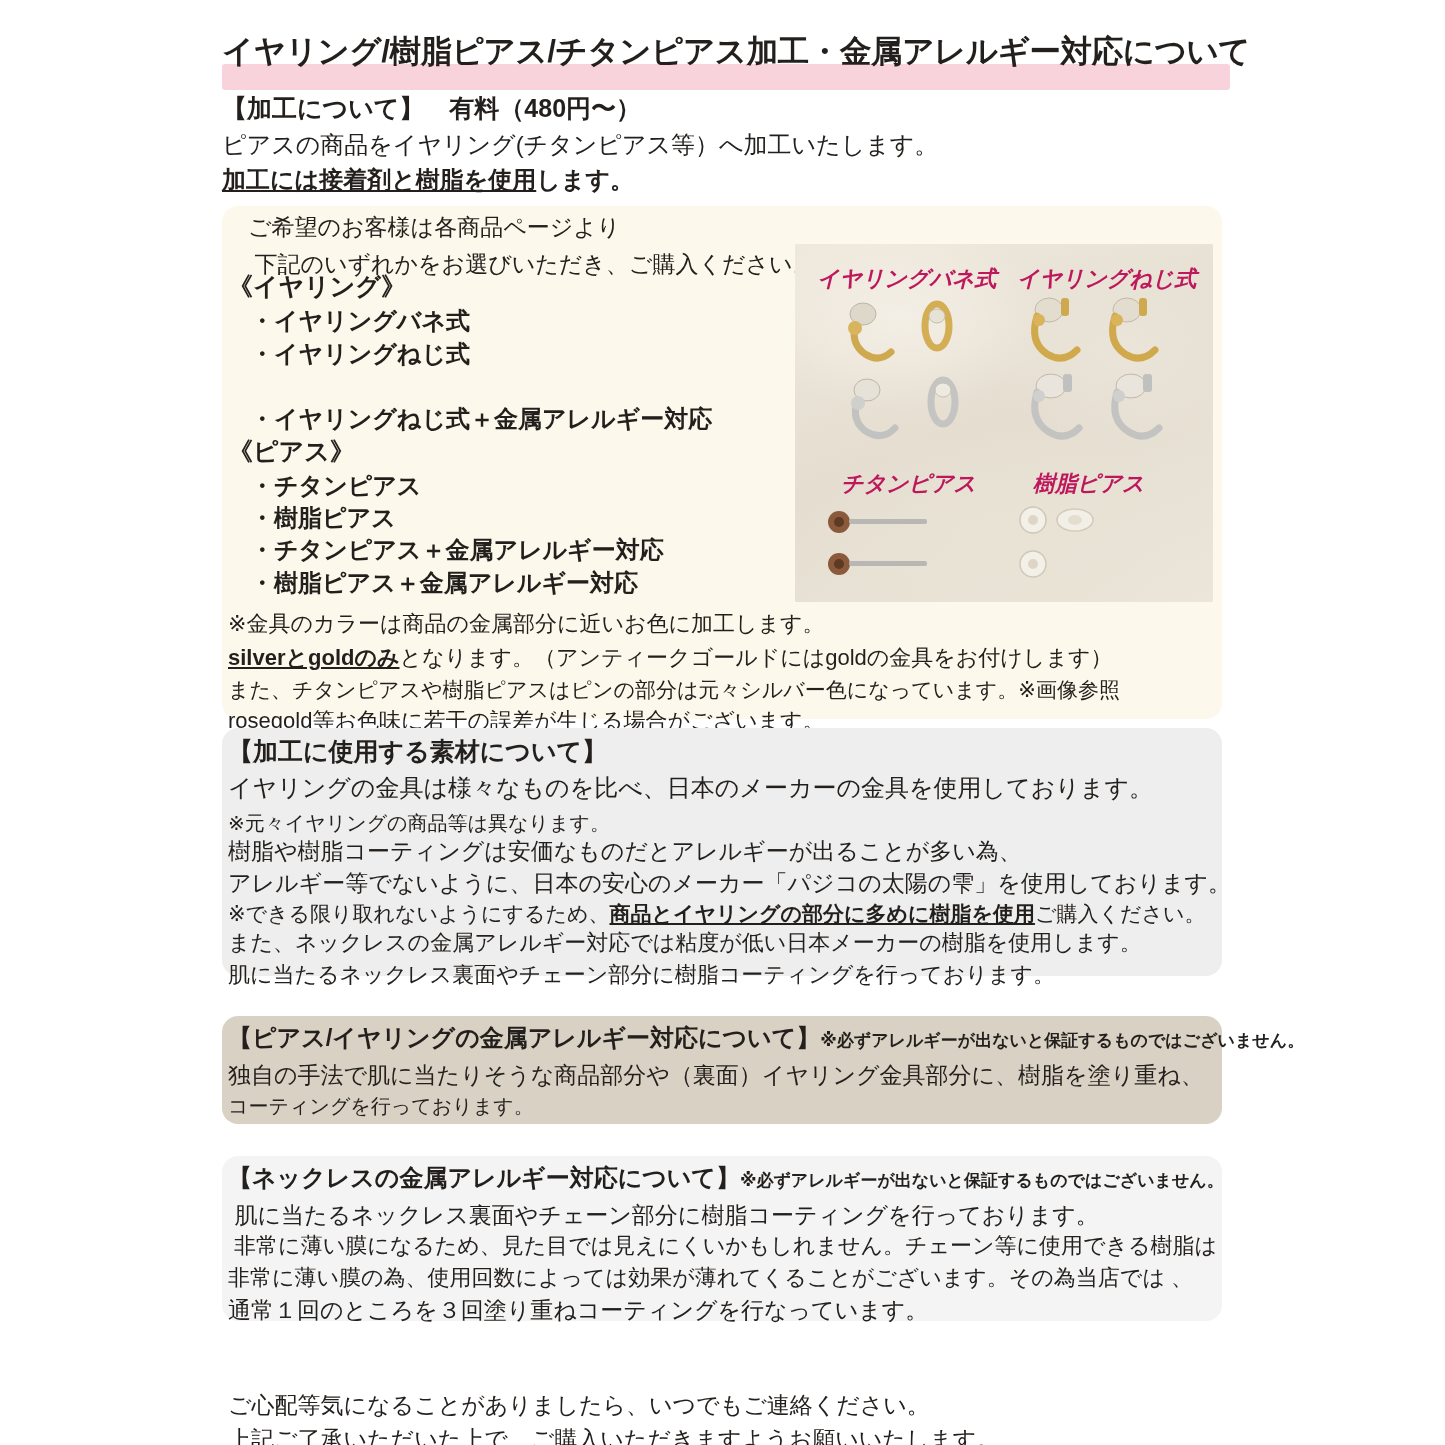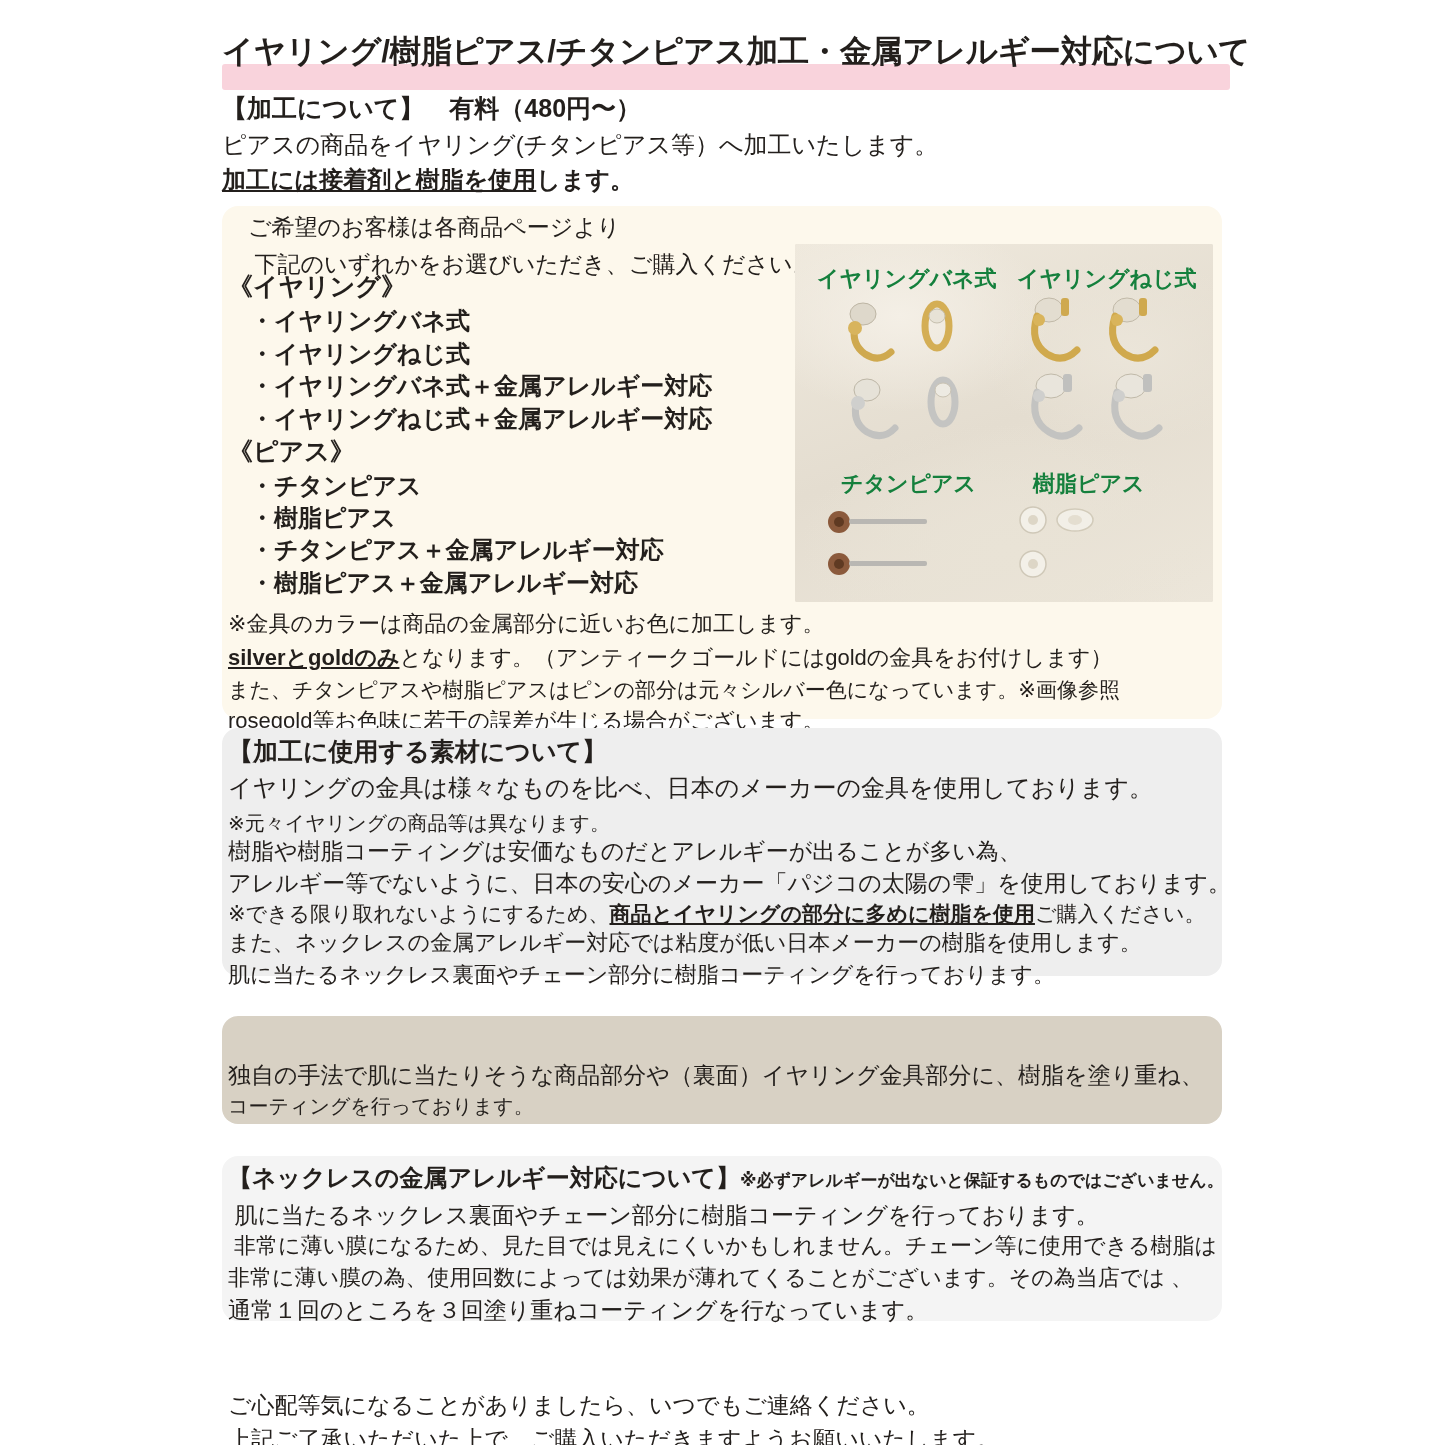--- a/index.html
+++ b/index.html
@@ -83,22 +83,23 @@
     background:
       radial-gradient(ellipse 60% 45% at 25% 20%, #f4efe6 0%, rgba(244,239,230,0) 60%),
       radial-gradient(ellipse 55% 40% at 80% 30%, #ebe5d9 0%, rgba(235,229,217,0) 65%),
       radial-gradient(ellipse 70% 50% at 50% 85%, #e9e3d6 0%, rgba(233,227,214,0) 70%),
       linear-gradient(160deg, #efe9dd 0%, #e4ddd0 50%, #ece6da 100%);
   }
   .photo-label {
     position: absolute;
     font-weight: bold;
     font-size: 22px;
-    color: #15803d;
+    color: #be185d;
     white-space: nowrap;
+    font-style: italic;
   }
   .hw-metal {
     position: absolute;
   }
 
   
   .grey-box {
     position: absolute;
     left: 222px;
     top: 712px;
@@ -145,21 +146,20 @@
   <div class="t" style="left:222px; top:152px; font-size:24px;"><span class="b u">加工には接着剤と樹脂を使用</span><span class="b">します。</span></div>
 
   <div class="cream-box"></div>
 
   <div class="t" style="left:248px; top:200px; font-size:23px;">ご希望のお客様は各商品ページより</div>
   <div class="t" style="left:248px; top:237px; font-size:23px;"> 下記のいずれかをお選びいただき、ご購入ください。</div>
 
   <div class="t b" style="left:228px; top:258px; font-size:25px;">《イヤリング》</div>
   <div class="t b" style="left:250px; top:293px; font-size:24px;">・イヤリングバネ式</div>
   <div class="t b" style="left:250px; top:326px; font-size:24px;">・イヤリングねじ式</div>
-  <div class="t b" style="left:250px; top:358px; font-size:24px;">・イヤリングバネ式＋金属アレルギー対応</div>
   <div class="t b" style="left:250px; top:391px; font-size:24px;">・イヤリングねじ式＋金属アレルギー対応</div>
 
   <div class="t b" style="left:228px; top:423px; font-size:25px;">《ピアス》</div>
   <div class="t b" style="left:250px; top:458px; font-size:24px;">・チタンピアス</div>
   <div class="t b" style="left:250px; top:490px; font-size:24px;">・樹脂ピアス</div>
   <div class="t b" style="left:250px; top:522px; font-size:24px;">・チタンピアス＋金属アレルギー対応</div>
   <div class="t b" style="left:250px; top:555px; font-size:24px;">・樹脂ピアス＋金属アレルギー対応</div>
 
   <div class="t" style="left:228px; top:597px; font-size:22px;">※金具のカラーは商品の金属部分に近いお色に加工します。</div>
   <div class="t" style="left:228px; top:631px; font-size:22px;"><span class="b u">silverとgoldのみ</span><span>となります。（アンティークゴールドにはgoldの金具をお付けします）</span></div>
@@ -251,20 +251,21 @@
   <div class="t b" style="left:228px; top:723px; font-size:25px;">【加工に使用する素材について】</div>
   <div class="t" style="left:228px; top:760px; font-size:24px;">イヤリングの金具は様々なものを比べ、日本のメーカーの金具を使用しております。</div>
   <div class="t" style="left:228px; top:797px; font-size:20px;">※元々イヤリングの商品等は異なります。</div>
   <div class="t" style="left:228px; top:824px; font-size:23px;">樹脂や樹脂コーティングは安価なものだとアレルギーが出ることが多い為、</div>
   <div class="t" style="left:228px; top:856px; font-size:23px;">アレルギー等でないように、日本の安心のメーカー「パジコの太陽の雫」を使用しております。</div>
   <div class="t" style="left:228px; top:887px; font-size:21px;"><span>※できる限り取れないようにするため、</span><span class="b u">商品とイヤリングの部分に多めに樹脂を使用</span><span>ご購入ください。</span></div>
   <div class="t" style="left:228px; top:916px; font-size:22px;">また、ネックレスの金属アレルギー対応では粘度が低い日本メーカーの樹脂を使用します。</div>
   <div class="t" style="left:228px; top:948px; font-size:22px;">肌に当たるネックレス裏面やチェーン部分に樹脂コーティングを行っております。</div>
 
   <div class="taupe-box"></div>
+  <div class="t" style="left:228px; top:1010px; font-size:24px;"><span class="b">【ピアス/イヤリングの金属アレルギー対応について】</span><span class="b" style="font-size:17px;">※必ずアレルギーが出ないと保証するものではございません。</span></div>
   <div class="t" style="left:228px; top:1048px; font-size:23px;">独自の手法で肌に当たりそうな商品部分や（裏面）イヤリング金具部分に、樹脂を塗り重ね、</div>
   <div class="t" style="left:228px; top:1080px; font-size:20px;">コーティングを行っております。</div>
 
   <div class="faint-box"></div>
   <div class="t" style="left:228px; top:1150px; font-size:24px;"><span class="b">【ネックレスの金属アレルギー対応について】</span><span class="b" style="font-size:17px;">※必ずアレルギーが出ないと保証するものではございません。</span></div>
   <div class="t" style="left:228px; top:1188px; font-size:23px;"> 肌に当たるネックレス裏面やチェーン部分に樹脂コーティングを行っております。</div>
   <div class="t" style="left:228px; top:1219px; font-size:22px;"> 非常に薄い膜になるため、見た目では見えにくいかもしれません。チェーン等に使用できる樹脂は</div>
   <div class="t" style="left:228px; top:1251px; font-size:22px;">非常に薄い膜の為、使用回数によっては効果が薄れてくることがございます。その為当店では 、</div>
   <div class="t" style="left:228px; top:1283px; font-size:23px;">通常１回のところを３回塗り重ねコーティングを行なっています。</div>
 

